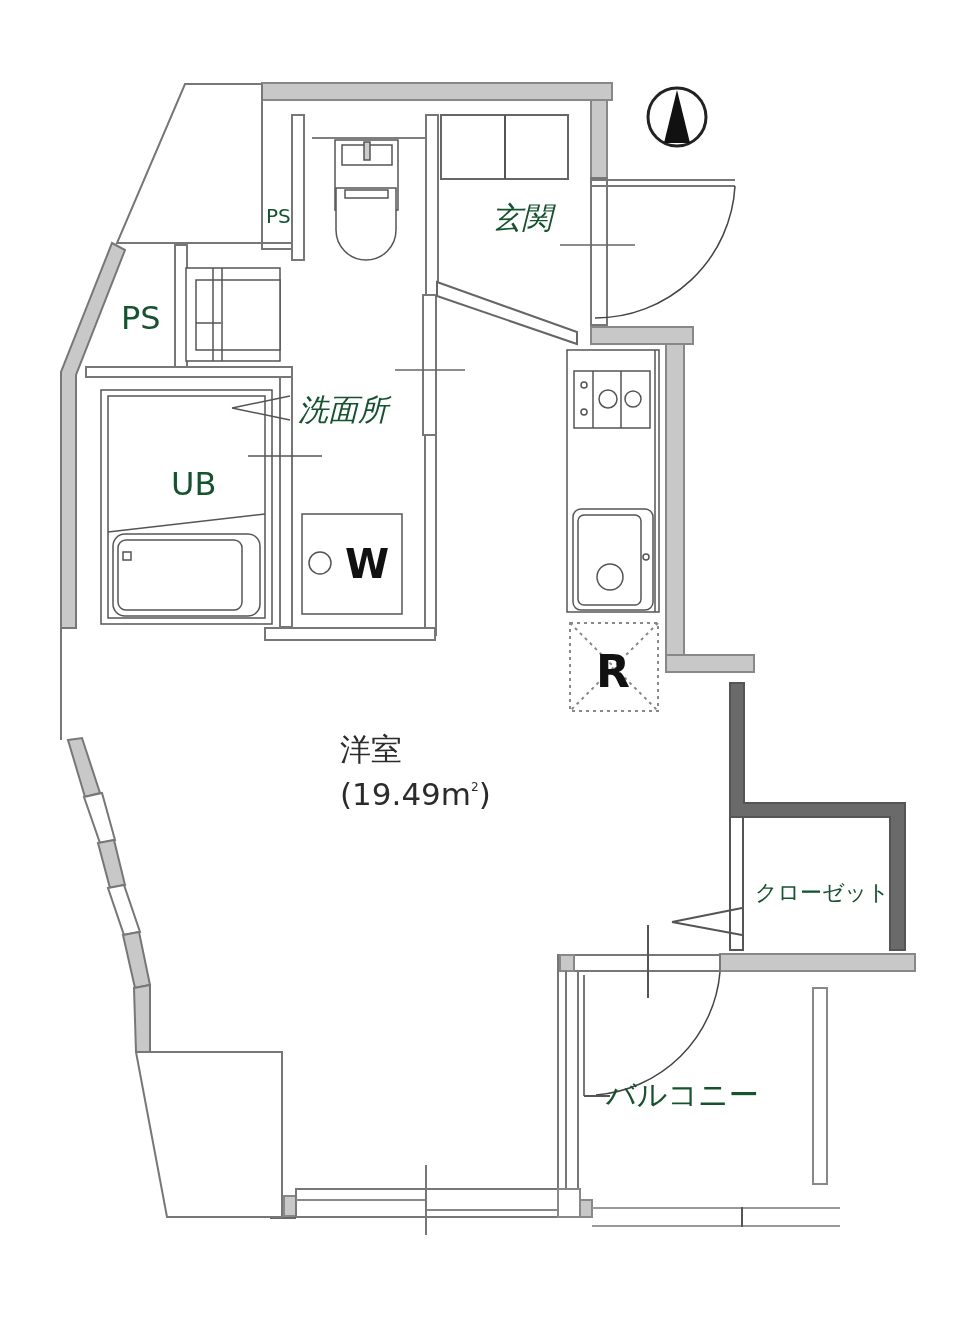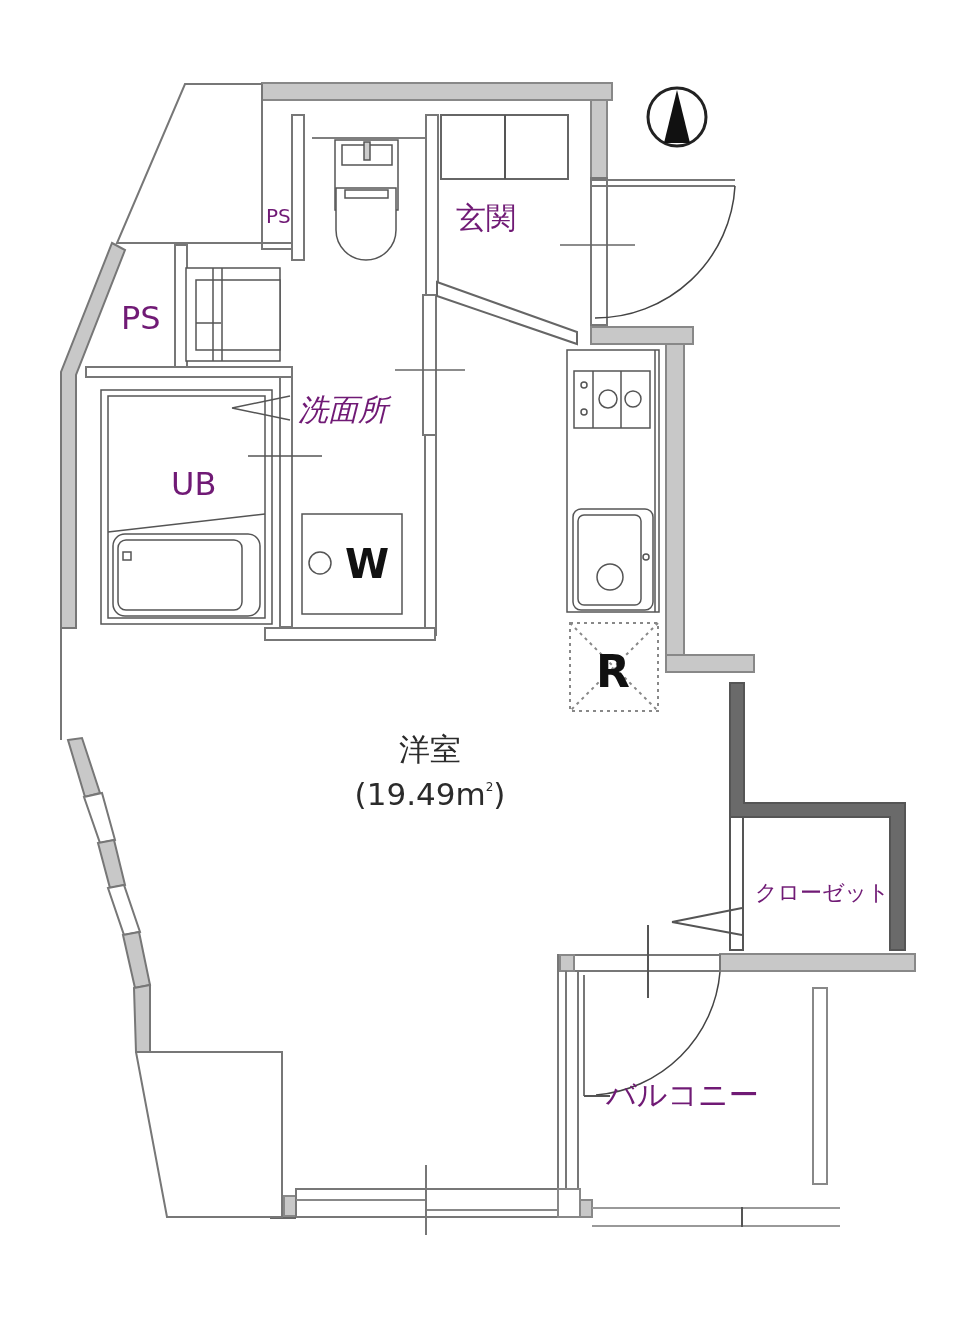--- a/index.html
+++ b/index.html
@@ -1,24 +1,24 @@
 <!DOCTYPE html>
 <html><head>
 <meta charset="utf-8">
 <style>
   html, body { margin: 0; padding: 0; background: #ffffff; }
   body { width: 960px; height: 1319px; position: relative; overflow: hidden;
          font-family: "DejaVu Sans", "Liberation Sans", sans-serif; }
   #plan { position: absolute; left: 0; top: 0; width: 960px; height: 1319px; }
-  .lbl { position: absolute; color: #701a75; white-space: nowrap; line-height: 1; }
+  .lbl { position: absolute; color: #14532d; white-space: nowrap; line-height: 1; }
   .lbl-sm { font-size: 20px; }
   .lbl-md { font-size: 30px; }
   .lbl-lg { font-size: 32px; }
   .lbl-bold { font-weight: bold; font-size: 40px; color: #111; }
-  .center-block { position: absolute; text-align: center; color: #2b2b2b; font-size: 31px; line-height: 38px; }
+  .center-block { position: absolute; color: #2b2b2b; font-size: 31px; line-height: 38px; }
   .center-block div { white-space: nowrap; }
   sup { font-size: 12px; vertical-align: 14px; }
 </style>
 </head>
 <body>
 
 <svg id="plan" viewBox="0 0 960 1319" xmlns="http://www.w3.org/2000/svg">
   <g fill="none" stroke="#666" stroke-width="2">
 
     <rect x="262" y="83" width="350" height="17" fill="#c8c8c8" stroke="#888"></rect>
@@ -160,21 +160,21 @@
   </g>
 
   <g>
     <circle cx="677" cy="117" r="29" fill="#fff" stroke="#222" stroke-width="3"></circle>
     <polygon points="677,90 664,143 690,143" fill="#111"></polygon>
   </g>
 </svg>
 
 <div class="lbl lbl-sm" style="left:266px;top:206px;">PS</div>
 <div class="lbl lbl-lg" style="left:121px;top:302px;">PS</div>
-<div class="lbl lbl-md" style="left:456px;top:203px;">玄関</div>
+<div class="lbl lbl-md" style="left:492px;top:203px;font-style:italic;">玄関</div>
 <div class="lbl lbl-md" style="left:298px;top:395px;font-style:italic;">洗面所</div>
 <div class="lbl lbl-lg" style="left:171px;top:468px;">UB</div>
 <div class="lbl lbl-bold" style="left:345px;top:544px;">W</div>
 <div class="lbl lbl-bold" style="left:596px;top:650px;font-size:44px;">R</div>
 <div class="lbl lbl-sm" style="left:755px;top:882px;font-size:22px;">クローゼット</div>
 <div class="lbl lbl-md" style="left:606px;top:1072px;margin-top:8px;">バルコニー</div>
 
 <div class="center-block" style="left:340px;top:730px;width:180px;">
   <div>洋室</div>
   <div><span>(19.49m</span><sup>2</sup><span>)</span></div>

